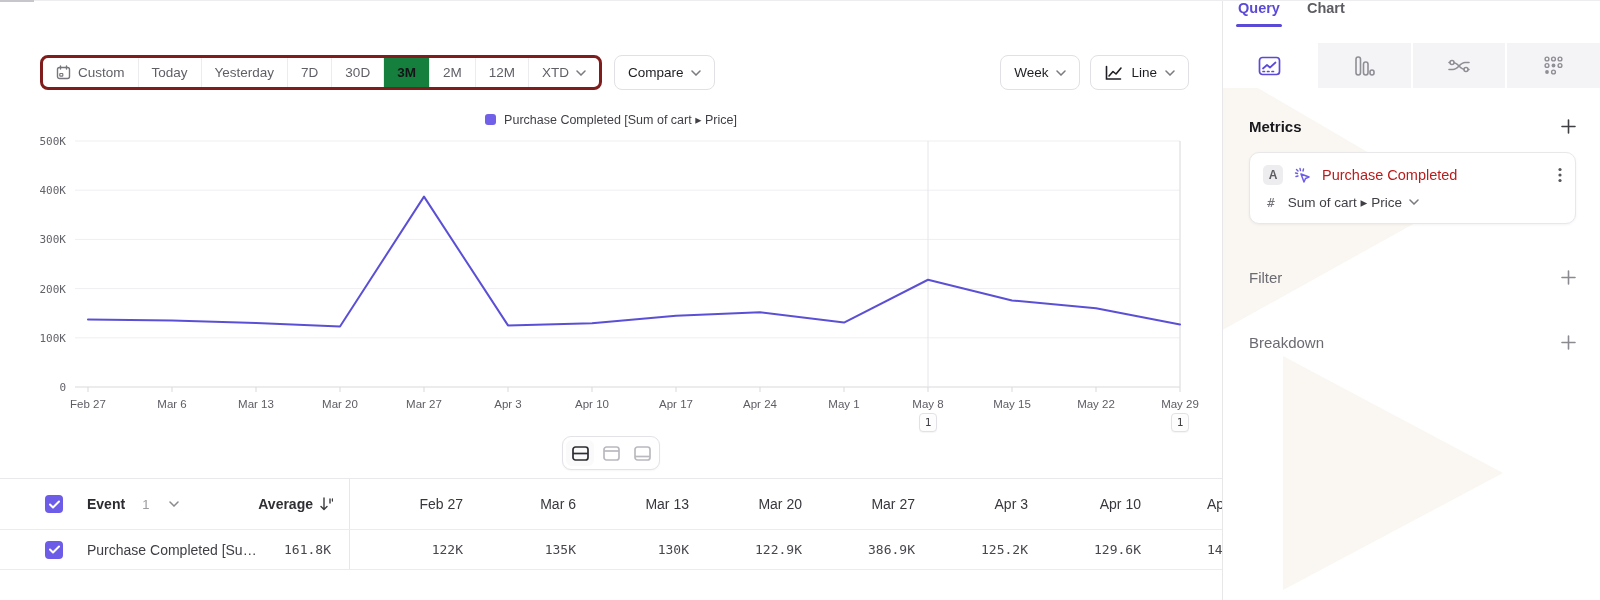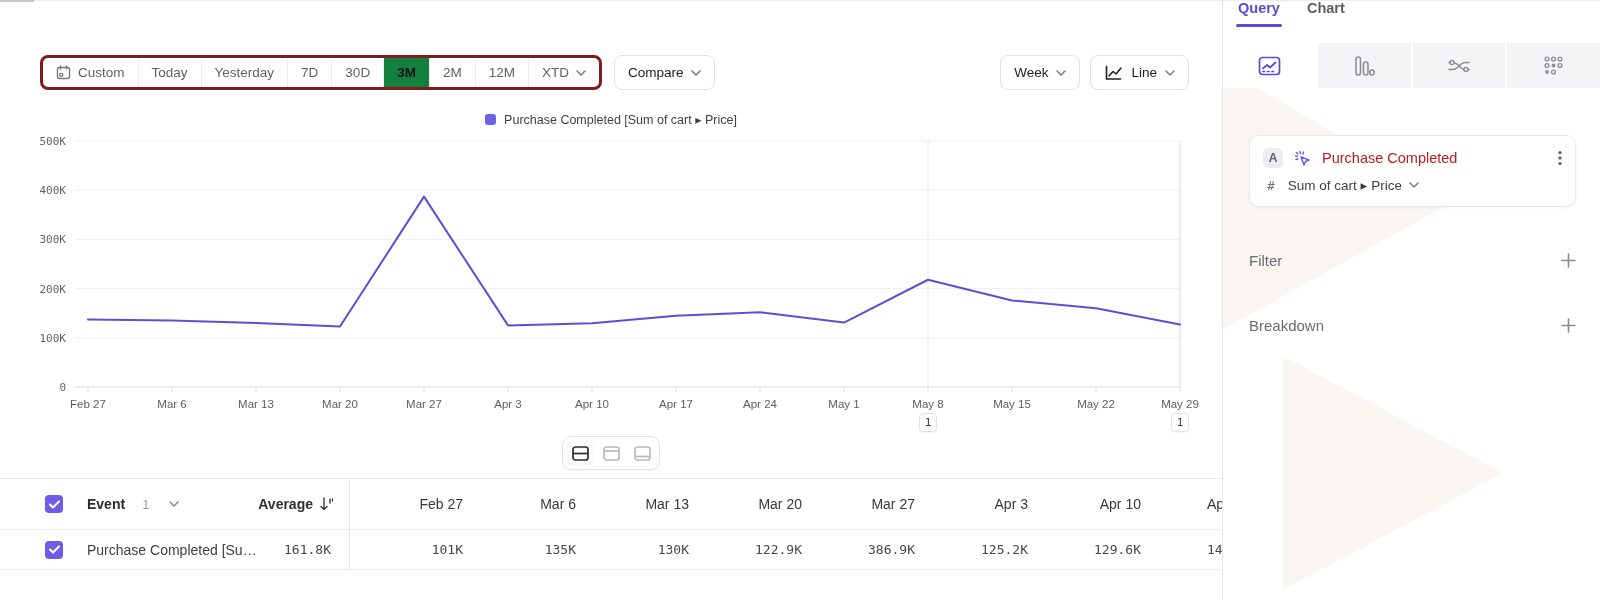--- a/index.html
+++ b/index.html
@@ -274,21 +274,21 @@
         <div class="left-cell">
           <span class="cb">
             <svg width="11" height="9">
                 <path d="M1 4.5l3 3 6-6" stroke="#fff" stroke-width="2" fill="none" stroke-linecap="round" stroke-linejoin="round"></path>
               </svg>
           </span>
           <span class="row-label">Purchase Completed [Sum of cart ▸ Price]</span>
           <span class="avg-value">161.8K</span>
         </div>
         <div class="cols" id="date-cells">
-            <div class="col val">101K</div>
+            <div class="col val">122K</div>
             <div class="col val">135K</div>
             <div class="col val">130K</div>
             <div class="col val">122.9K</div>
             <div class="col val">386.9K</div>
             <div class="col val">125.2K</div>
             <div class="col val">129.6K</div>
             <div class="col val">14</div>
           </div>
       </div>
     </div>
@@ -336,20 +336,28 @@
             <circle cx="4" cy="10.5" r="1.9" fill="none" stroke="#8e8e95" stroke-width="1.4"></circle>
             <circle cx="10.5" cy="10.5" r="1.9" fill="#8e8e95"></circle>
             <circle cx="17" cy="10.5" r="1.9" fill="none" stroke="#8e8e95" stroke-width="1.4"></circle>
             <circle cx="4" cy="17" r="1.9" fill="#8e8e95"></circle>
             <circle cx="10.5" cy="17" r="1.9" fill="none" stroke="#8e8e95" stroke-width="1.4"></circle>
           </svg>
       </div>
     </div>
 
     <div class="sb-content">
+      <div class="section-head">
+        <span class="section-title">Metrics</span>
+        <span class="plus-btn">
+          <svg width="15" height="15">
+              <path d="M7.5 1v13M1 7.5h13" stroke="#3f3f44" stroke-width="1.6" stroke-linecap="round"></path>
+            </svg>
+        </span>
+      </div>
 
       <div class="metric-card">
         <div class="mc-row1">
           <span class="a-badge">A</span>
           <svg width="19" height="19">
               <path d="M8 8l8 3-3.5 1.5L11 16z" fill="none" stroke="#6c5ce7" stroke-width="1.5" stroke-linejoin="round"></path>
               <line x1="7" y1="2.5" x2="7.5" y2="4.5" stroke="#6c5ce7" stroke-width="1.4" stroke-linecap="round"></line>
               <line x1="2.5" y1="7" x2="4.5" y2="7.5" stroke="#6c5ce7" stroke-width="1.4" stroke-linecap="round"></line>
               <line x1="3.5" y1="3.5" x2="5" y2="5" stroke="#6c5ce7" stroke-width="1.4" stroke-linecap="round"></line>
               <line x1="10.5" y1="3" x2="10" y2="5" stroke="#6c5ce7" stroke-width="1.4" stroke-linecap="round"></line>

